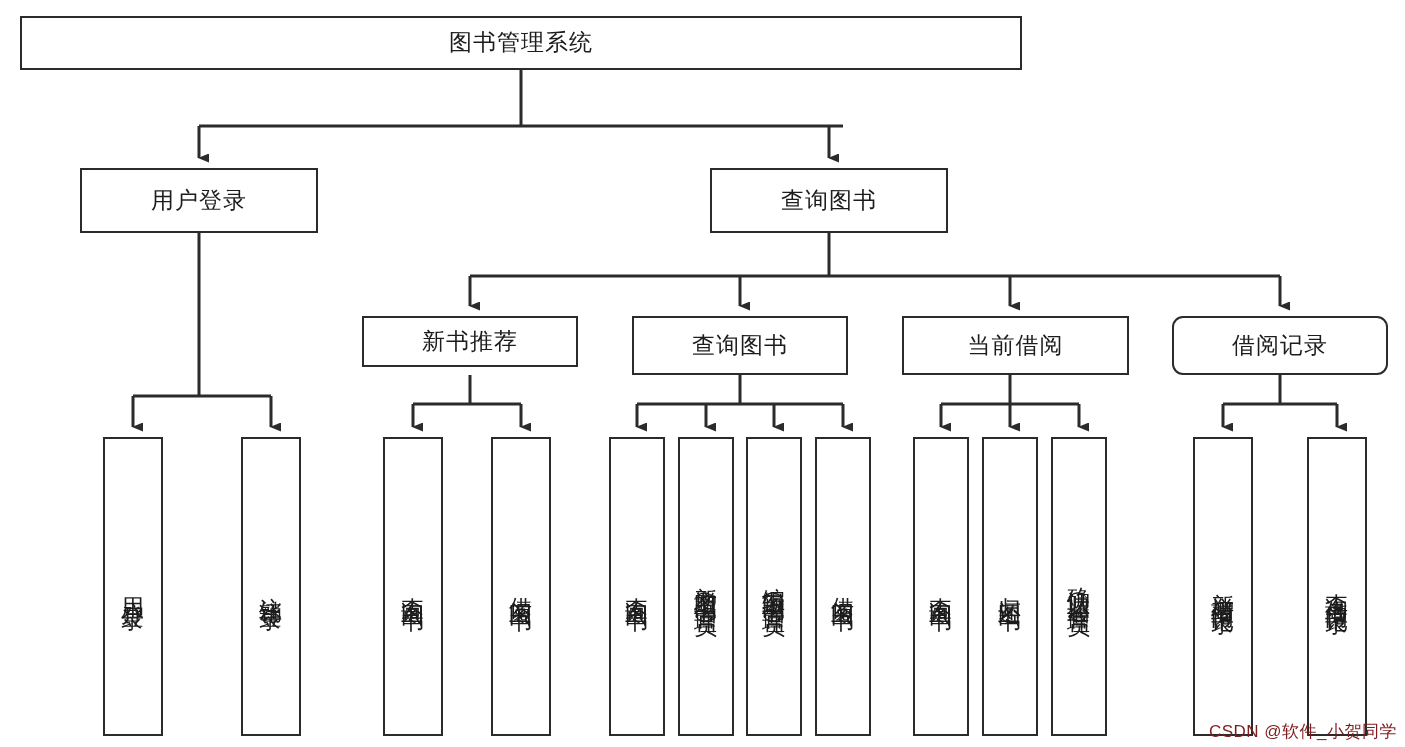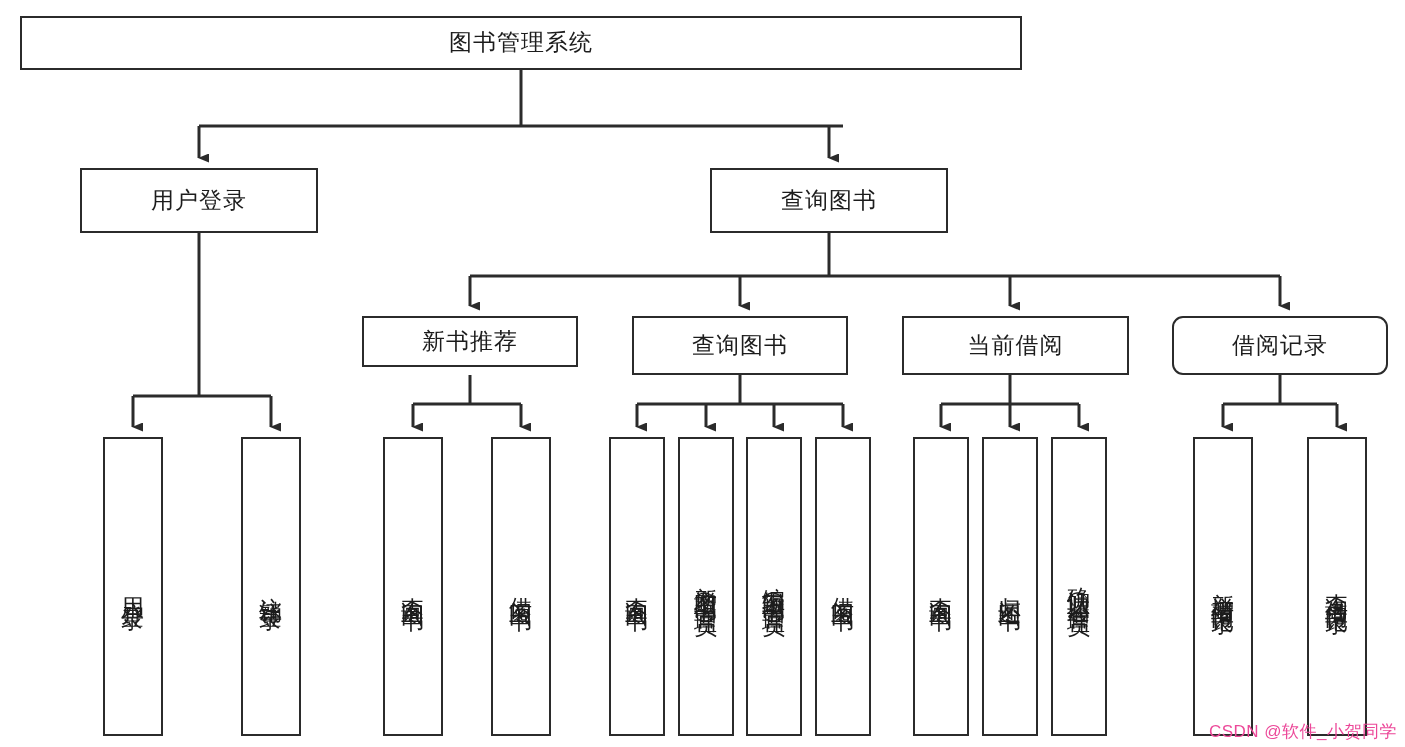--- a/index.html
+++ b/index.html
@@ -60,21 +60,21 @@
   .node.leaf .vtext {
     writing-mode: vertical-rl;
     text-orientation: upright;
     display: block;
   }
   #watermark {
     position: absolute;
     right: 8px;
     bottom: 4px;
     font-size: 17px;
-    color: #ec4899;
+    color: #7f1d1d;
     letter-spacing: 0.5px;
     white-space: nowrap;
     user-select: none;
     margin-left: 15px;
   }
 </style>
 </head>
 <body>
 
 <div id="canvas">

